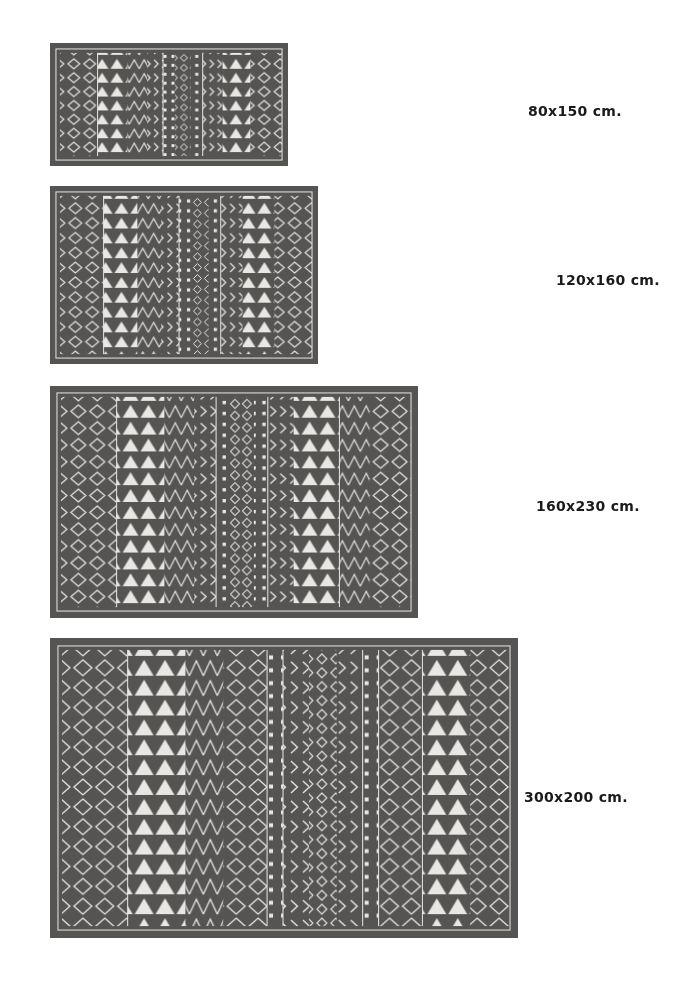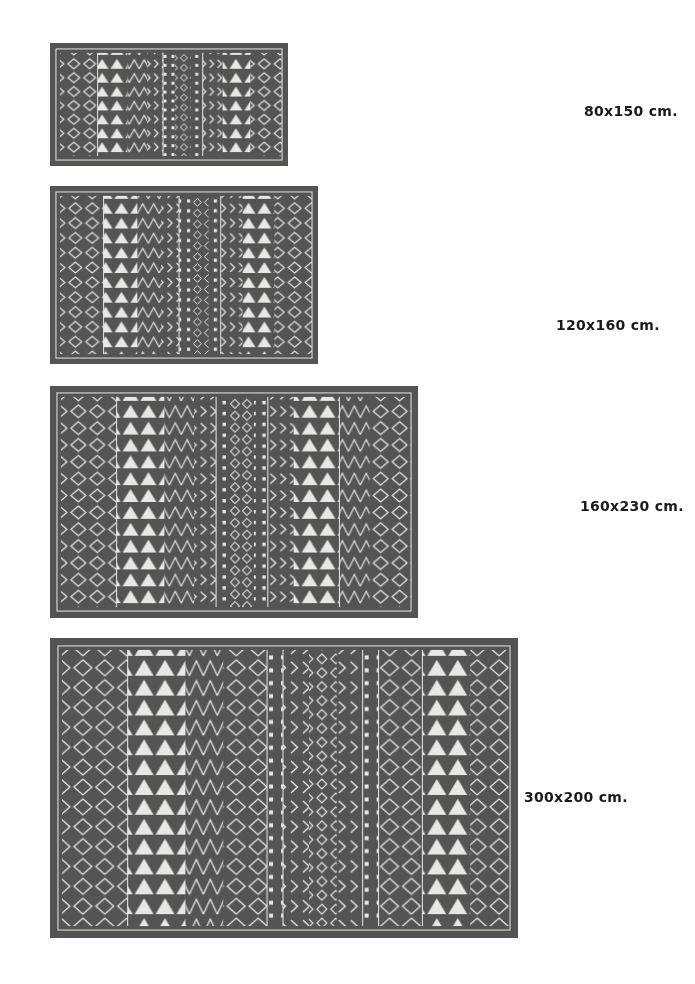--- a/index.html
+++ b/index.html
@@ -83,21 +83,21 @@
         <rect x="142" y="10" width="12" height="104" fill="url(#p1dot)"></rect>
         <rect x="154" y="10" width="20" height="104" fill="url(#p1chev)"></rect>
         <rect x="174" y="10" width="28" height="104" fill="url(#p1tri)"></rect>
         <rect x="202" y="10" width="32" height="104" fill="url(#p1diam)"></rect>
         <line x1="48" y1="10" x2="48" y2="114" stroke="#e9e7e4" stroke-width="1"></line>
         <line x1="114" y1="10" x2="114" y2="114" stroke="#e9e7e4" stroke-width="1"></line>
         <line x1="154" y1="10" x2="154" y2="114" stroke="#e9e7e4" stroke-width="1"></line>
       </svg>
     </div>
   </div>
-  <div class="size-label" id="lbl-0" style="left: 584px; top: 103px;">80x150 cm.</div>
+  <div class="size-label" id="lbl-0" style="left: 528px; top: 103px;">80x150 cm.</div>
 
   <div class="rug" id="rug-1" style="left: 50px; top: 186px; width: 268px; height: 178px;">
     <div class="rug-inner">
       <svg class="pattern" viewBox="0 0 270 180" preserveAspectRatio="none">
         <defs>
           <pattern id="p2diam" width="17" height="15" patternUnits="userSpaceOnUse">
             <path d="M8.5 2 L15 7.5 L8.5 13 L2 7.5 Z" fill="none" stroke="#e9e7e4" stroke-width="1.1"></path>
           </pattern>
           <pattern id="p2tri" width="16" height="15" patternUnits="userSpaceOnUse">
             <path d="M1 13 L8 2 L15 13 Z" fill="#e9e7e4"></path>
@@ -126,21 +126,21 @@
         <rect x="160" y="10" width="12" height="160" fill="url(#p2dot)"></rect>
         <rect x="172" y="10" width="22" height="160" fill="url(#p2chev)"></rect>
         <rect x="194" y="10" width="32" height="160" fill="url(#p2tri)"></rect>
         <rect x="226" y="10" width="38" height="160" fill="url(#p2diam)"></rect>
         <line x1="54" y1="10" x2="54" y2="170" stroke="#e9e7e4" stroke-width="1"></line>
         <line x1="130" y1="10" x2="130" y2="170" stroke="#e9e7e4" stroke-width="1"></line>
         <line x1="172" y1="10" x2="172" y2="170" stroke="#e9e7e4" stroke-width="1"></line>
       </svg>
     </div>
   </div>
-  <div class="size-label" id="lbl-1" style="left: 556px; top: 272px; margin-top: 45px;">120x160 cm.</div>
+  <div class="size-label" id="lbl-1" style="left: 556px; top: 272px;">120x160 cm.</div>
 
   <div class="rug" id="rug-2" style="left: 50px; top: 386px; width: 368px; height: 232px;">
     <div class="rug-inner">
       <svg class="pattern" viewBox="0 0 370 234" preserveAspectRatio="none">
         <defs>
           <pattern id="p3diam" width="19" height="17" patternUnits="userSpaceOnUse">
             <path d="M9.5 2 L17 8.5 L9.5 15 L2 8.5 Z" fill="none" stroke="#e9e7e4" stroke-width="1.2"></path>
           </pattern>
           <pattern id="p3tri" width="18" height="17" patternUnits="userSpaceOnUse">
             <path d="M1 15 L9 2 L17 15 Z" fill="#e9e7e4"></path>
@@ -171,21 +171,21 @@
         <rect x="245" y="11" width="46" height="212" fill="url(#p3tri)"></rect>
         <rect x="291" y="11" width="30" height="212" fill="url(#p3zig)"></rect>
         <rect x="321" y="11" width="42" height="212" fill="url(#p3diam)"></rect>
         <line x1="67" y1="11" x2="67" y2="223" stroke="#e9e7e4" stroke-width="1"></line>
         <line x1="167" y1="11" x2="167" y2="223" stroke="#e9e7e4" stroke-width="1"></line>
         <line x1="219" y1="11" x2="219" y2="223" stroke="#e9e7e4" stroke-width="1"></line>
         <line x1="291" y1="11" x2="291" y2="223" stroke="#e9e7e4" stroke-width="1"></line>
       </svg>
     </div>
   </div>
-  <div class="size-label" id="lbl-2" style="left: 580px; top: 498px;">160x230 cm.</div>
+  <div class="size-label" id="lbl-2" style="left: 536px; top: 498px;">160x230 cm.</div>
 
   <div class="rug" id="rug-3" style="left: 50px; top: 638px; width: 468px; height: 300px;">
     <div class="rug-inner">
       <svg class="pattern" viewBox="0 0 470 302" preserveAspectRatio="none">
         <defs>
           <pattern id="p4diam" width="22" height="20" patternUnits="userSpaceOnUse">
             <path d="M11 2 L20 10 L11 18 L2 10 Z" fill="none" stroke="#e9e7e4" stroke-width="1.3"></path>
           </pattern>
           <pattern id="p4tri" width="21" height="20" patternUnits="userSpaceOnUse">
             <path d="M1 18 L10.5 2 L20 18 Z" fill="#e9e7e4"></path>

